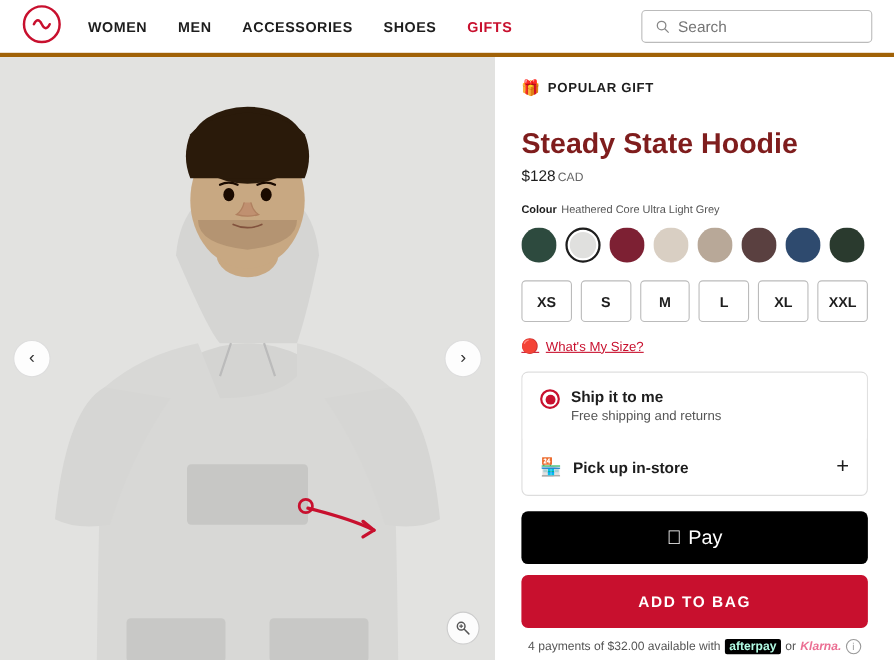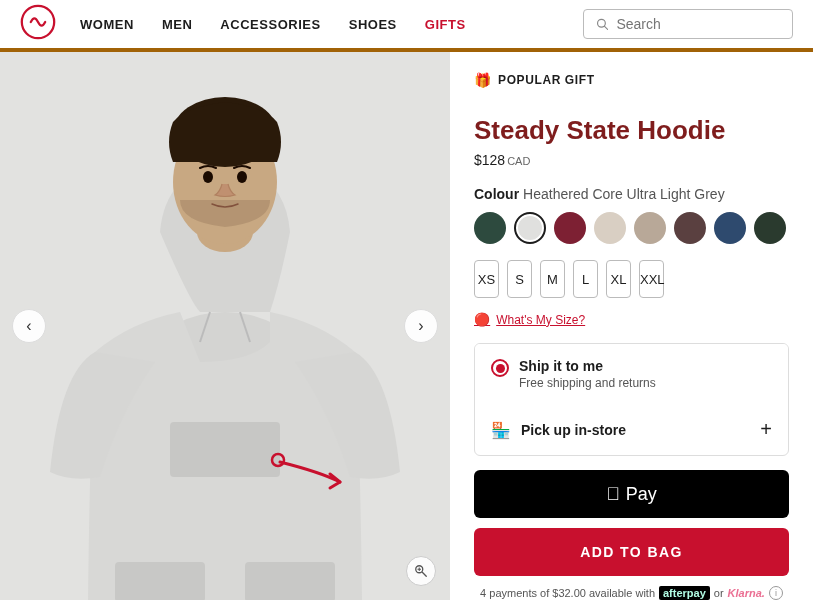--- a/index.html
+++ b/index.html
@@ -30,33 +30,33 @@
 
     .popular-gift-badge { display: flex; align-items: center; gap: 6px; font-size: 12px; font-weight: 600; color: #1d1d1d; margin-bottom: 10px; letter-spacing: 0.05em; text-transform: uppercase; }
     .gift-icon { color: #c8102e; font-size: 14px; }
 
     .product-title { font-size: 26px; font-weight: 700; color: #7f1d1d; line-height: 1.2; margin-bottom: 6px; margin-top: 27px; }
     .product-price { font-size: 14px; color: #1d1d1d; margin-bottom: 18px; }
     .price-currency { font-size: 11px; color: #666; margin-left: 2px; }
 
     
     .colour-section { margin-bottom: 16px; }
-    .colour-label { font-size: 14px; color: #1d1d1d; margin-bottom: 10px; }
+    .colour-label { font-size: 10px; color: #1d1d1d; margin-bottom: 10px; }
     .colour-label span { font-weight: 400; color: #555; margin-left: 4px; }
     .colour-swatches { display: flex; gap: 8px; flex-wrap: wrap; }
     .swatch { width: 32px; height: 32px; border-radius: 50%; cursor: pointer; border: 2px solid transparent; }
     .swatch.selected { border-color: #1d1d1d; box-shadow: 0 0 0 2px #fff inset; }
 
     
     .size-section { margin-bottom: 14px; }
     .size-header { display: flex; align-items: center; justify-content: space-between; margin-bottom: 10px; }
     .size-label { font-size: 13px; font-weight: 600; color: #1d1d1d; }
     .size-guide-link { font-size: 12px; color: #1d1d1d; text-decoration: underline; cursor: pointer; }
     .size-buttons { display: flex; gap: 8px; }
-    .size-btn { width: 25px; height: 38px; border: 1px solid #bbb; background: #fff; border-radius: 4px; font-size: 13px; font-weight: 400; cursor: pointer; color: #1d1d1d; }
+    .size-btn { width: 46px; height: 38px; border: 1px solid #bbb; background: #fff; border-radius: 4px; font-size: 13px; font-weight: 700; cursor: pointer; color: #1d1d1d; }
 
     .whats-my-size { display: flex; align-items: center; gap: 6px; font-size: 12px; color: #c8102e; cursor: pointer; margin-bottom: 16px; text-decoration: underline; }
     .whats-my-size-icon { color: #c8102e; font-size: 13px; }
 
     
     .shipping-section { border: 1px solid #ddd; border-radius: 6px; margin-bottom: 14px; overflow: hidden; }
     .shipping-option { padding: 14px 16px; display: flex; align-items: flex-start; gap: 10px; }
     .shipping-option.selected { background: #fff; }
     .radio-circle { width: 18px; height: 18px; border-radius: 50%; border: 2px solid #c8102e; flex-shrink: 0; margin-top: 1px; display: flex; align-items: center; justify-content: center; }
     .radio-circle.filled::after { content: ''; width: 9px; height: 9px; background: #c8102e; border-radius: 50%; }

